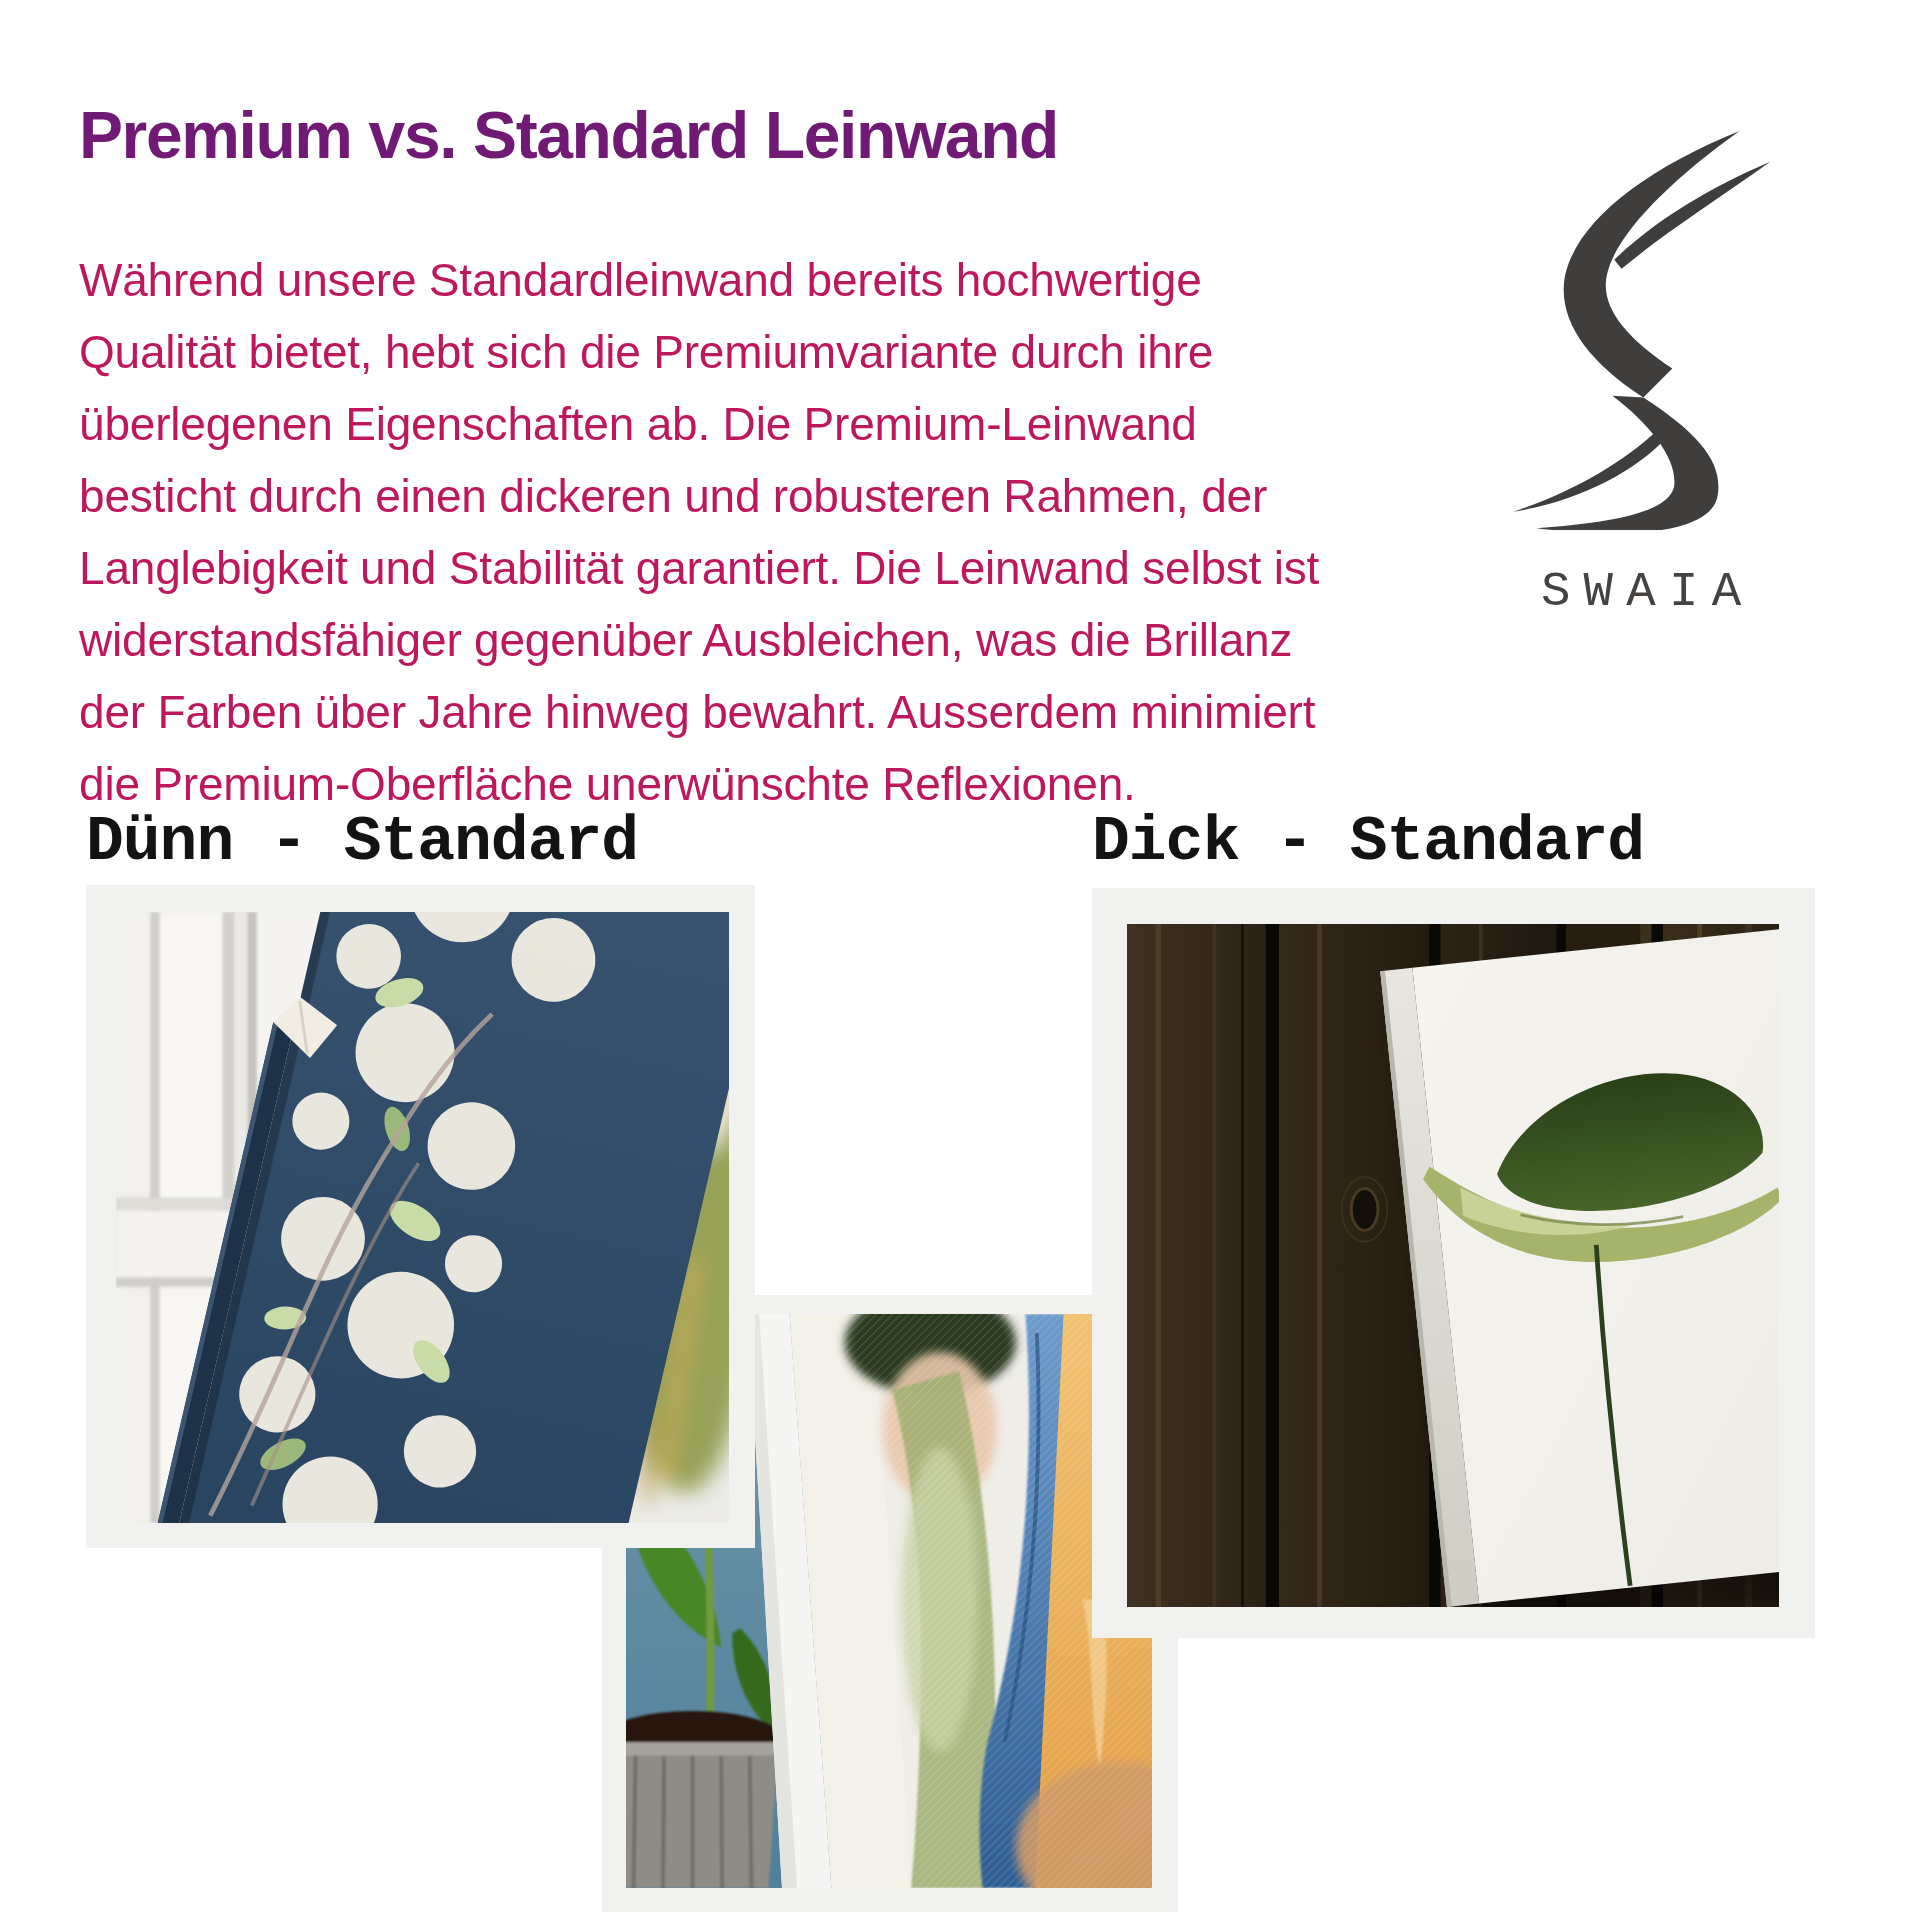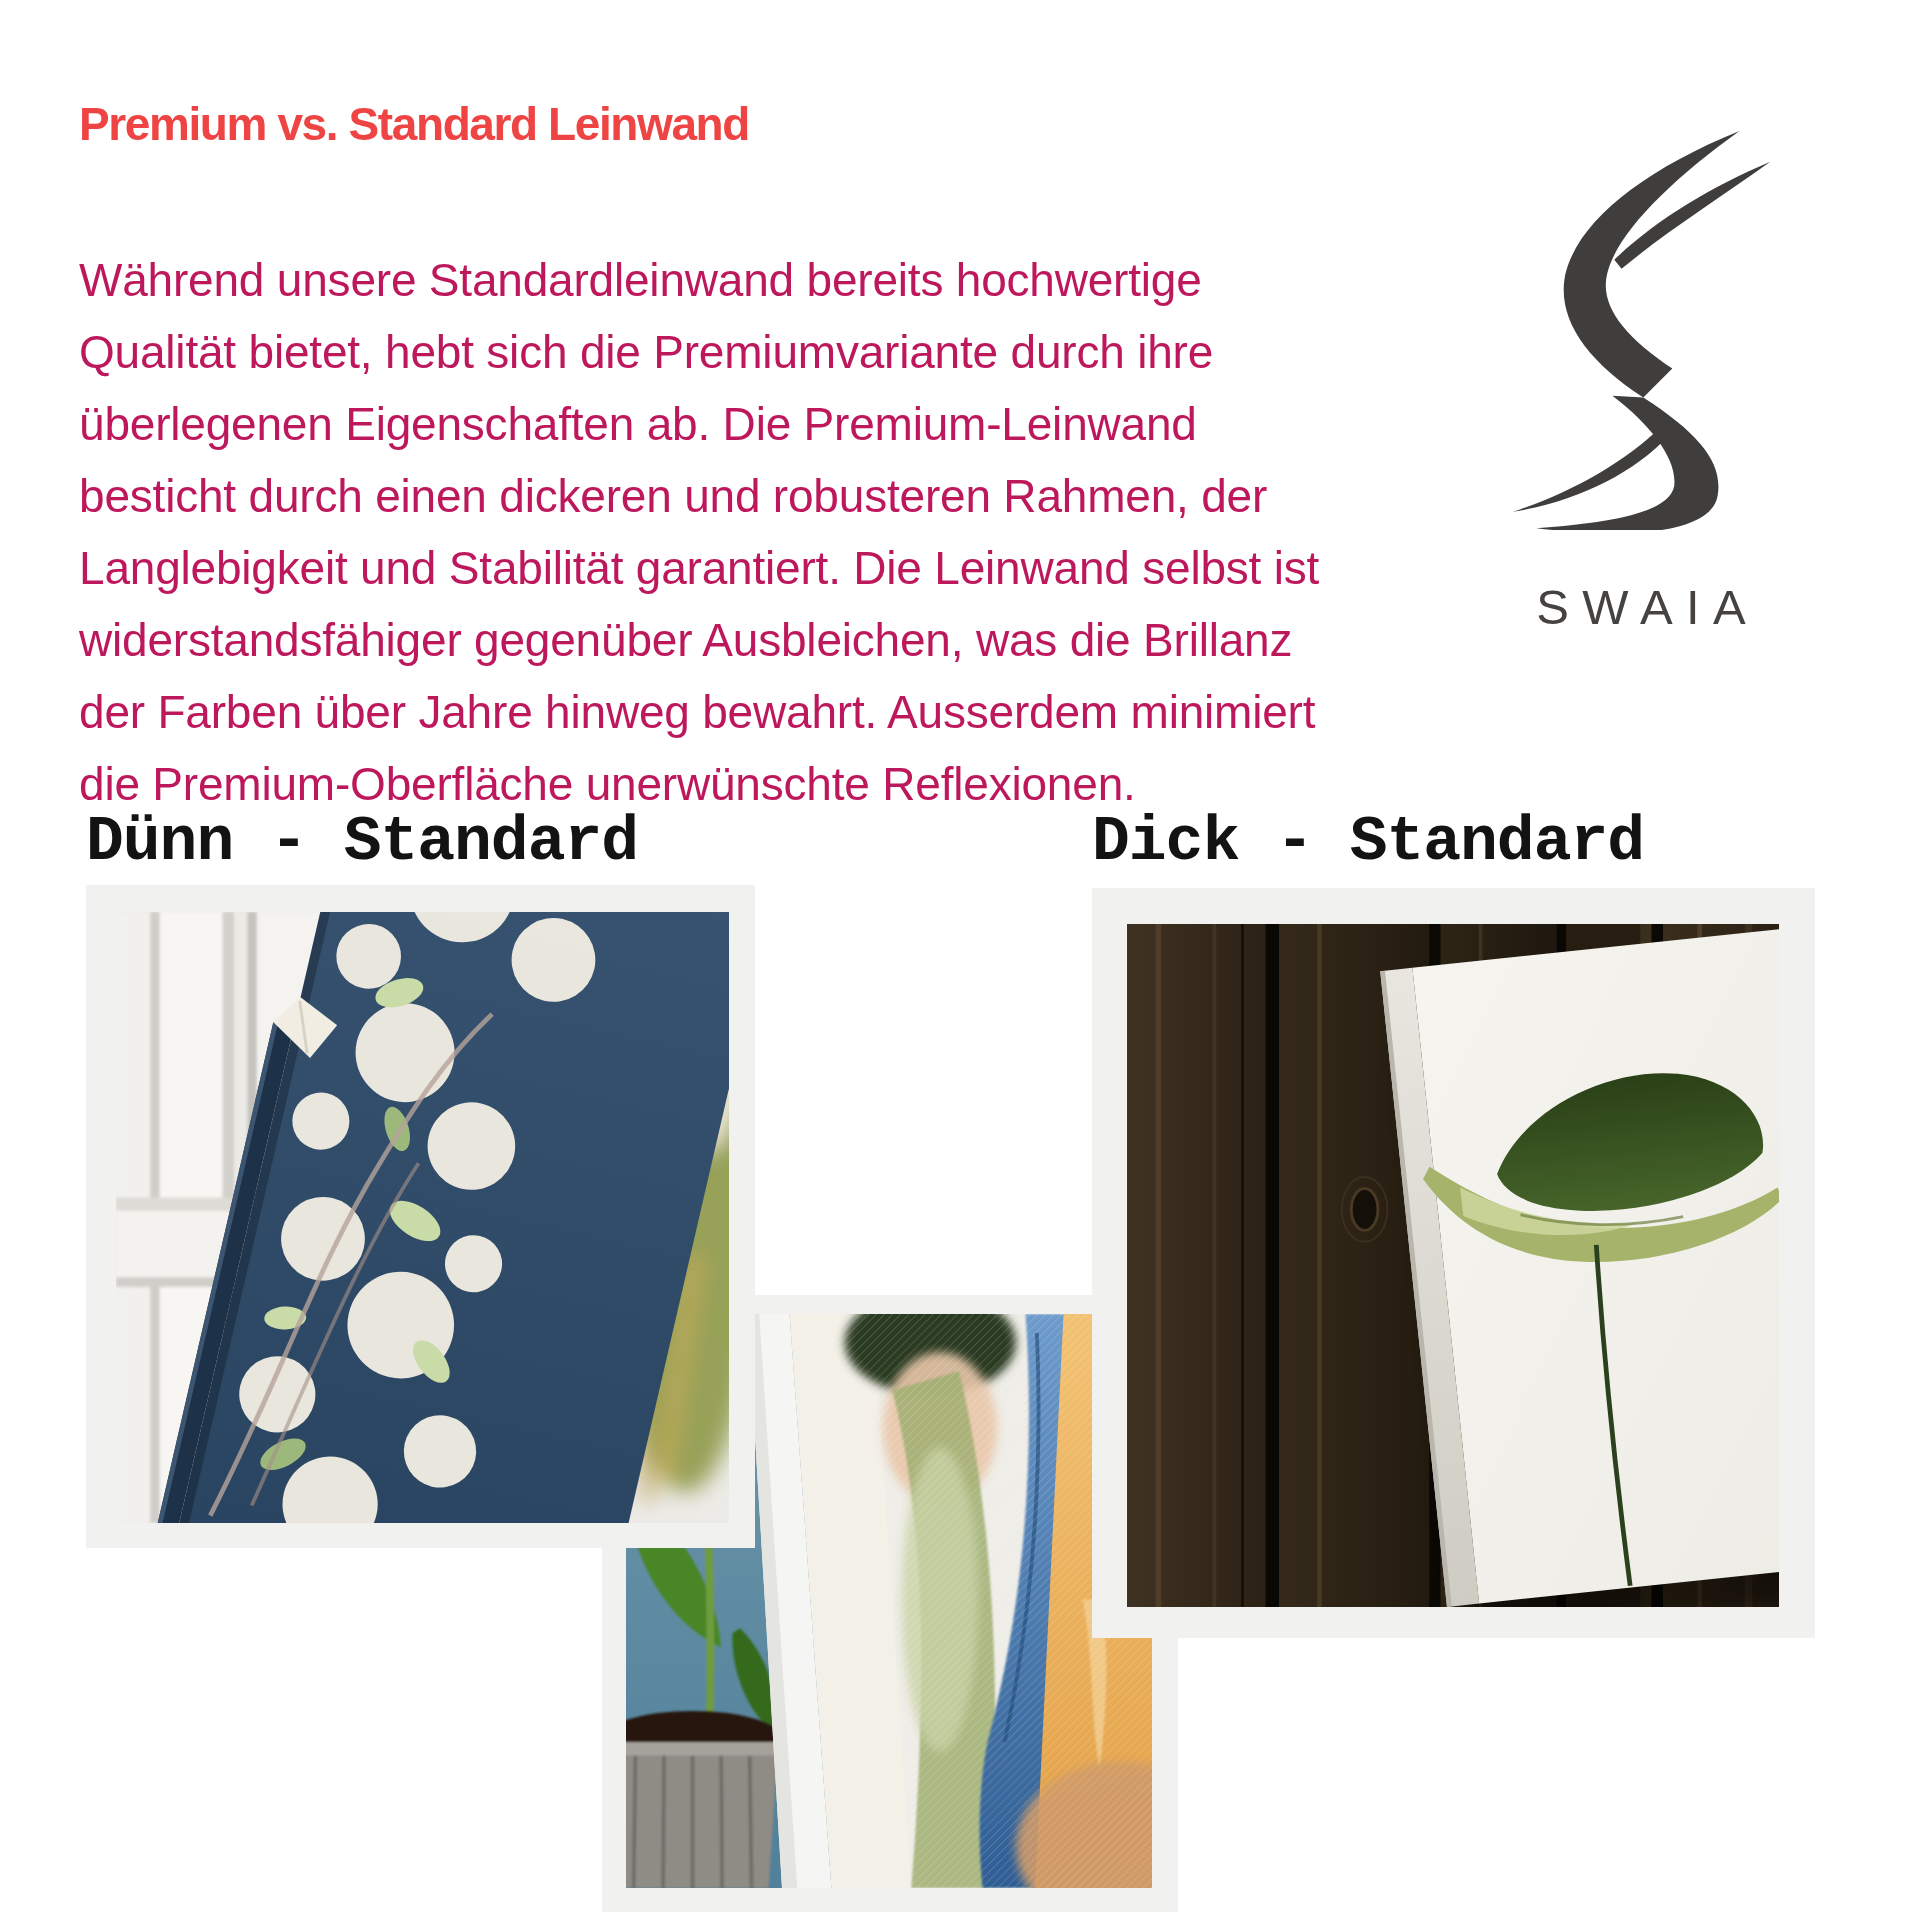--- a/index.html
+++ b/index.html
@@ -5,34 +5,34 @@
   html,body{margin:0;padding:0;}
   body{
     width:1926px;height:1926px;position:relative;overflow:hidden;
     background:#ffffff;
     font-family:"Liberation Sans", sans-serif;
     color:#151515;
   }
   .abs{position:absolute;}
   .page-title{
     left:79px;top:82px;width:1379px;
-    font-size:46px;font-weight:800;letter-spacing:-1.4px;line-height:1.12;
-    color:#ef4444;
+    font-size:66px;font-weight:800;letter-spacing:-1.4px;line-height:1.12;
+    color:#701a75;
     margin-top:17px;
   }
   .page-description{
     left:79px;top:198px;width:1274px;
     font-size:46px;line-height:72px;letter-spacing:-0.2px;
     color:#be185d;
   }
   .brand{left:1484px;top:131px;width:314px;text-align:center;}
   .brand svg{display:block;margin:0 auto;}
   .brand-name{
-    margin-top:49px;
-    font-family:Liberation Sans, sans-serif;
+    margin-top:34px;
+    font-family:Liberation Mono, monospace;
     font-size:49px;letter-spacing:13.3px;padding-left:13.3px;
     color:#454240;
   }
   .compare-label{
     top:807px;
     font-size:63px;font-weight:800;letter-spacing:-1px;color:#131313;font-family:Liberation Mono, monospace;
   }
   .label-standard{left:86px;width:669px;}
   .label-premium{left:1092px;width:723px;}
   .card{background:#f1f1ef;position:absolute;}

